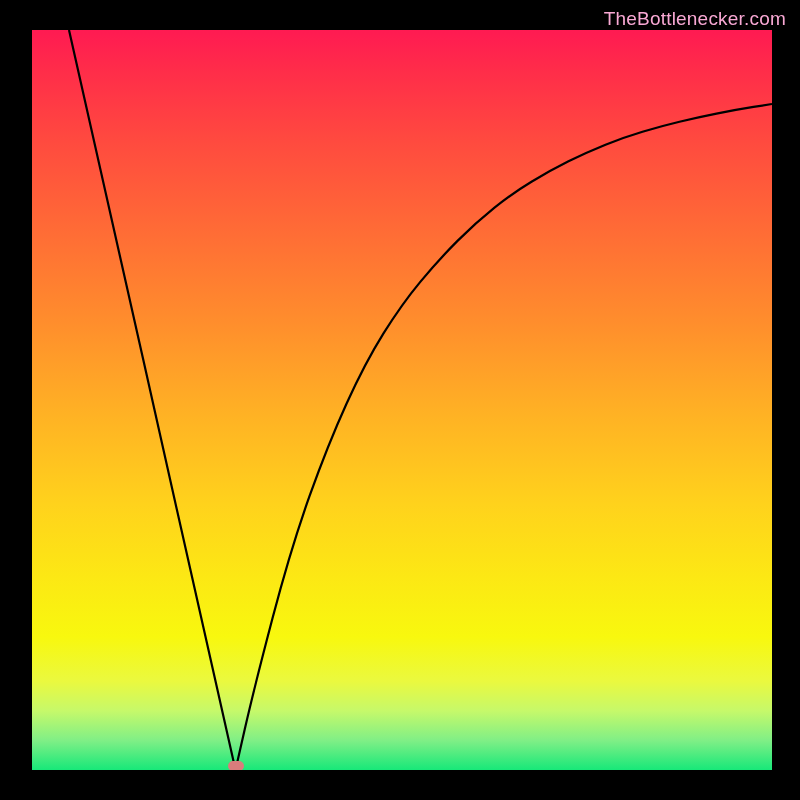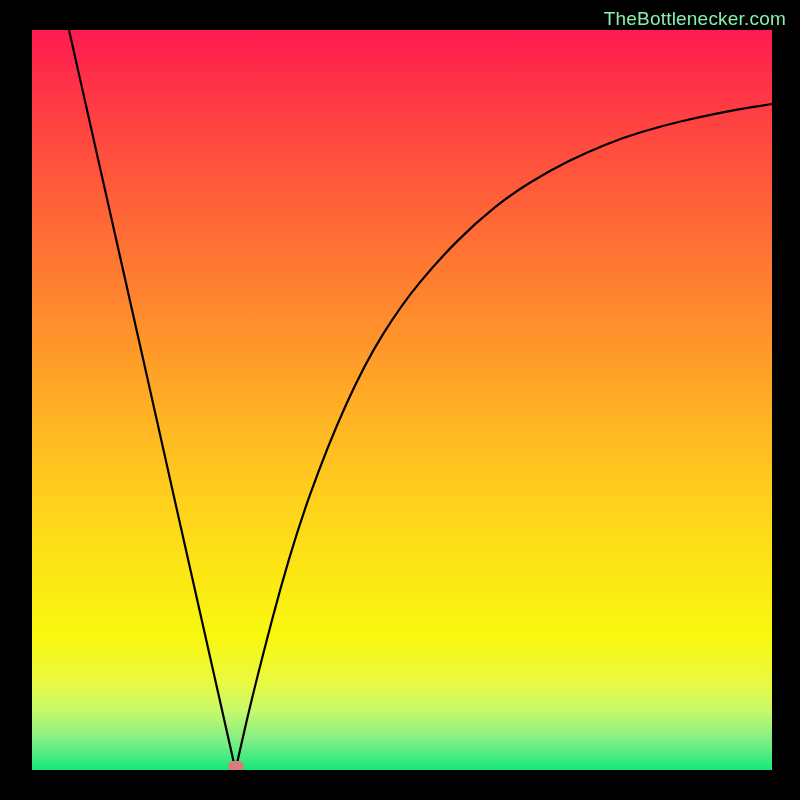--- a/index.html
+++ b/index.html
@@ -44,21 +44,21 @@
     position: absolute;
     width: 16px;
     height: 10px;
     border-radius: 5px;
     transform: translate(-50%, -50%);
   }
   .watermark {
     position: absolute;
     top: 8px;
     right: 14px;
-    color: #86efac;
+    color: #f9a8d4;
     font-size: 19px;
     letter-spacing: 0.2px;
   }
   svg.curve {
     position: absolute;
     left: 0;
     top: 0;
     width: 740px;
     height: 740px;
   }

